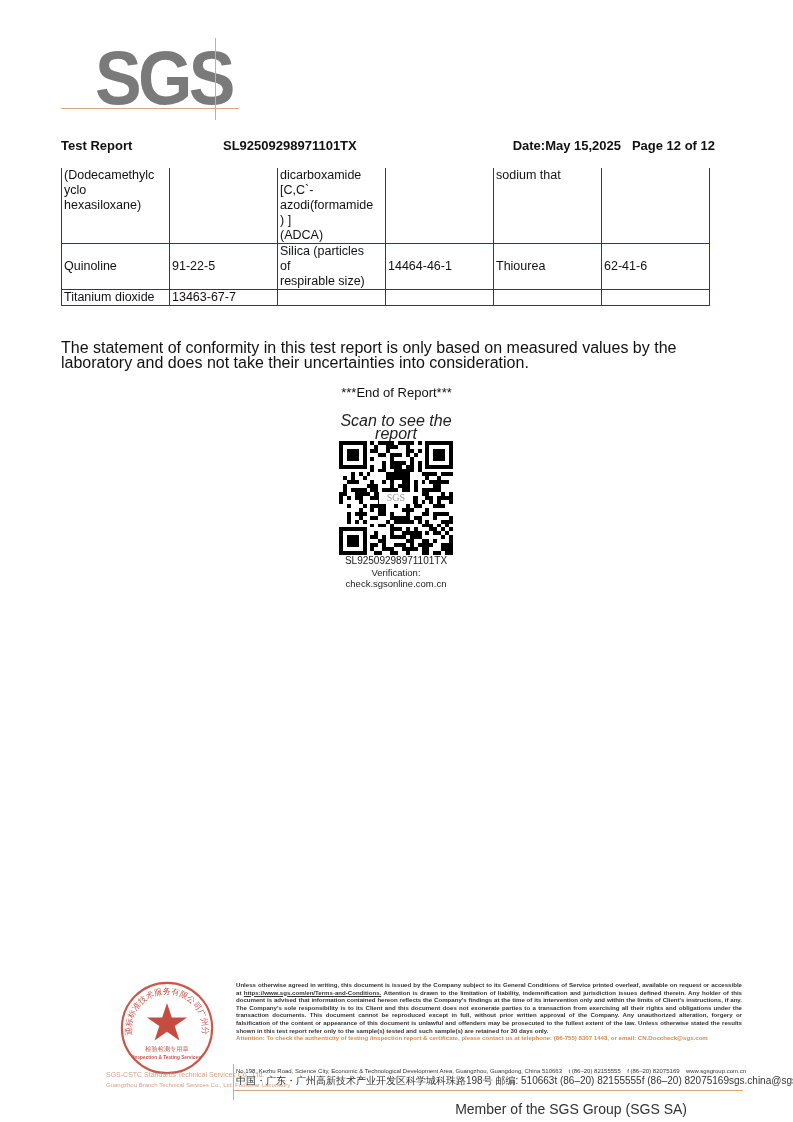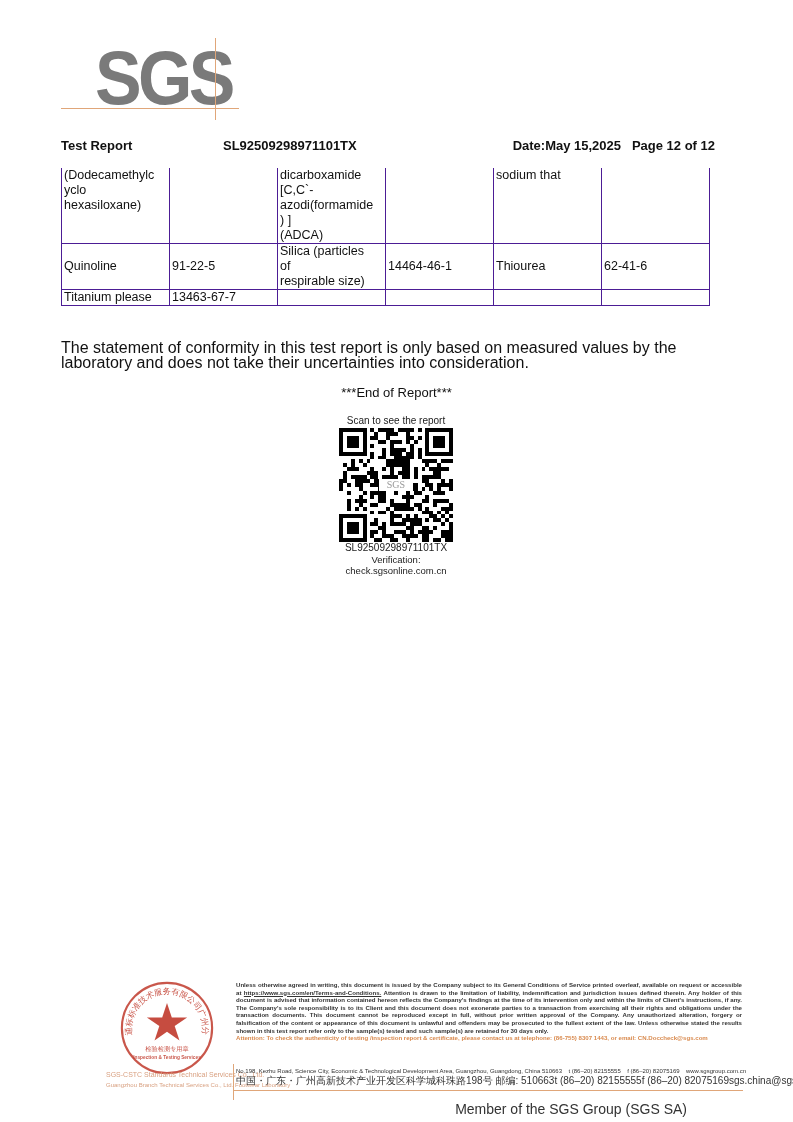--- a/index.html
+++ b/index.html
@@ -23,21 +23,21 @@
   table.data tr:first-child td { border-top: none; }
   table.data td { width: 103px; }
   table.data tr.r1 td { height: 75px; }
   table.data tr.r2 td { height: 45px; vertical-align: middle; }
   table.data tr.r3 td { height: 14px; }
 
   .conformity { position: absolute; left: 61px; top: 340px; width: 670px; font-size: 16px; line-height: 15px; }
   .end { position: absolute; left: 0; width: 793px; top: 385px; text-align: center; font-size: 13px; }
 
   .qr-block { position: absolute; left: 336px; top: 414px; width: 120px; text-align: center; }
-  .qr-caption { font-size: 10px; color: #222; line-height: 13px; }
+  .qr-caption { font-size: 16px; color: #222; line-height: 13px; font-style: italic; }
   .qr { width: 114px; height: 114px; margin: 1px auto 0; position: relative; }
   .qr-id { font-size: 10px; line-height: 12px; color: #222; }
   .qr-ver { font-size: 9.5px; line-height: 11px; color: #222; }
 
   .footer { position: absolute; left: 61px; top: 970px; width: 676px; height: 150px; }
   .stamp { position: absolute; left: 58px; top: 10px; width: 96px; height: 96px; }
   .stamp-left-text { position: absolute; left: 45px; top: 99px; font-size: 7px; color: #d8a080; line-height: 11px; white-space: nowrap; }
   .legal { position: absolute; left: 175px; top: 11px; width: 506px; font-size: 6.1px; line-height: 7.6px;
            font-weight: bold; color: #333; text-align: justify; }
   .legal a { color: #333; text-decoration: underline; }
@@ -84,21 +84,21 @@
         <td style="white-space: pre-line;">Quinoline</td>
         <td style="white-space: pre-line;">91-22-5</td>
         <td style="white-space: pre-line;">Silica (particles
 of
 respirable size)</td>
         <td style="white-space: pre-line;">14464-46-1</td>
         <td style="white-space: pre-line;">Thiourea</td>
         <td style="white-space: pre-line;">62-41-6</td>
       </tr>
       <tr class="r3">
-        <td style="white-space: pre-line;">Titanium please</td>
+        <td style="white-space: pre-line;">Titanium dioxide</td>
         <td style="white-space: pre-line; margin-left: 37px;">13463-67-7</td>
         <td style="white-space: pre-line;"></td>
         <td style="white-space: pre-line;"></td>
         <td style="white-space: pre-line;"></td>
         <td style="white-space: pre-line;"></td>
       </tr>
     </tbody>
 </table>
 
 <div class="conformity">The statement of conformity in this test report is only based on measured values by the laboratory and does not take their uncertainties into consideration.</div>

